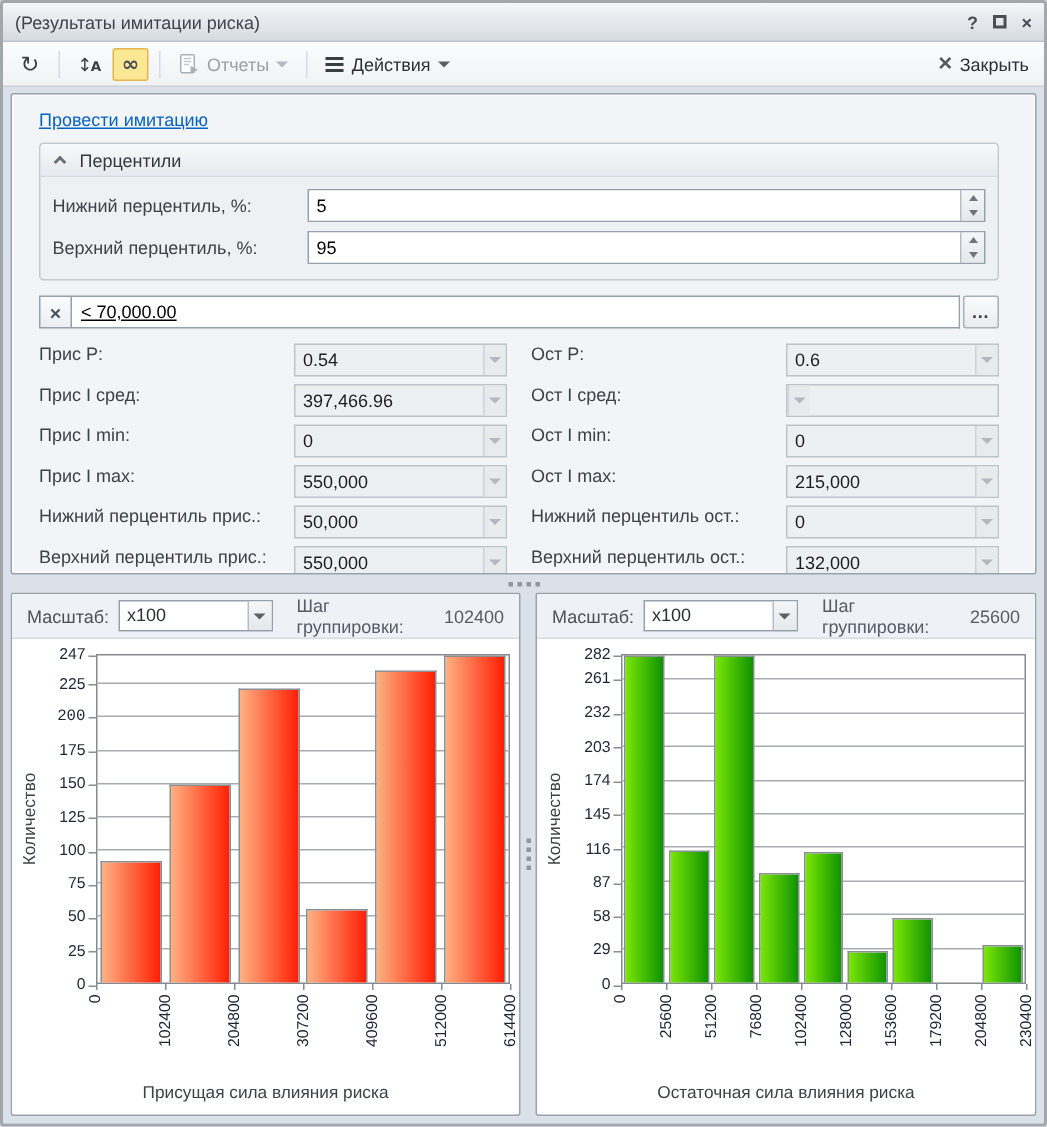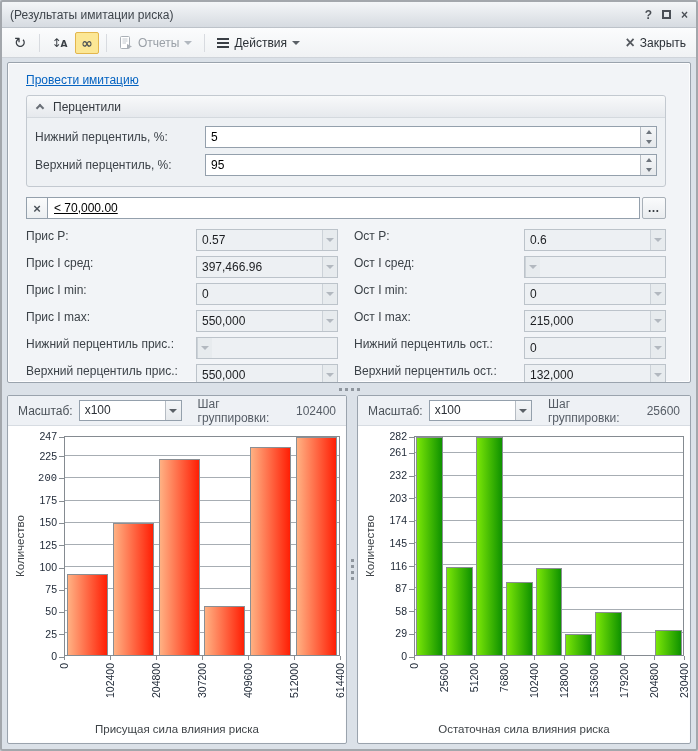--- a/index.html
+++ b/index.html
@@ -201,21 +201,21 @@
         <span class="txtinput">
             <input value="&lt; 70,000.00" style="">
           </span>
         <span class="dots-btn">…</span>
       </div>
 
       <div class="fields-grid" id="fields-grid">
           <div class="frow">
             <span class="flabel">Прис P:</span>
             <span class="combo">
-              <span class="cval">0.57</span>
+              <span class="cval">0.54</span>
               <span class="cbtn">
                 <span class="caret dis"></span>
               </span>
             </span>
           </div>
           <div class="frow">
             <span class="flabel">Ост P:</span>
             <span class="combo">
               <span class="cval">0.6</span>
               <span class="cbtn">
@@ -272,20 +272,21 @@
             <span class="combo">
               <span class="cval">215,000</span>
               <span class="cbtn">
                 <span class="caret dis"></span>
               </span>
             </span>
           </div>
           <div class="frow">
             <span class="flabel">Нижний перцентиль прис.:</span>
             <span class="combo">
+              <span class="cval">50,000</span>
               <span class="cbtn">
                 <span class="caret dis"></span>
               </span>
             </span>
           </div>
           <div class="frow">
             <span class="flabel">Нижний перцентиль ост.:</span>
             <span class="combo">
               <span class="cval">0</span>
               <span class="cbtn">

